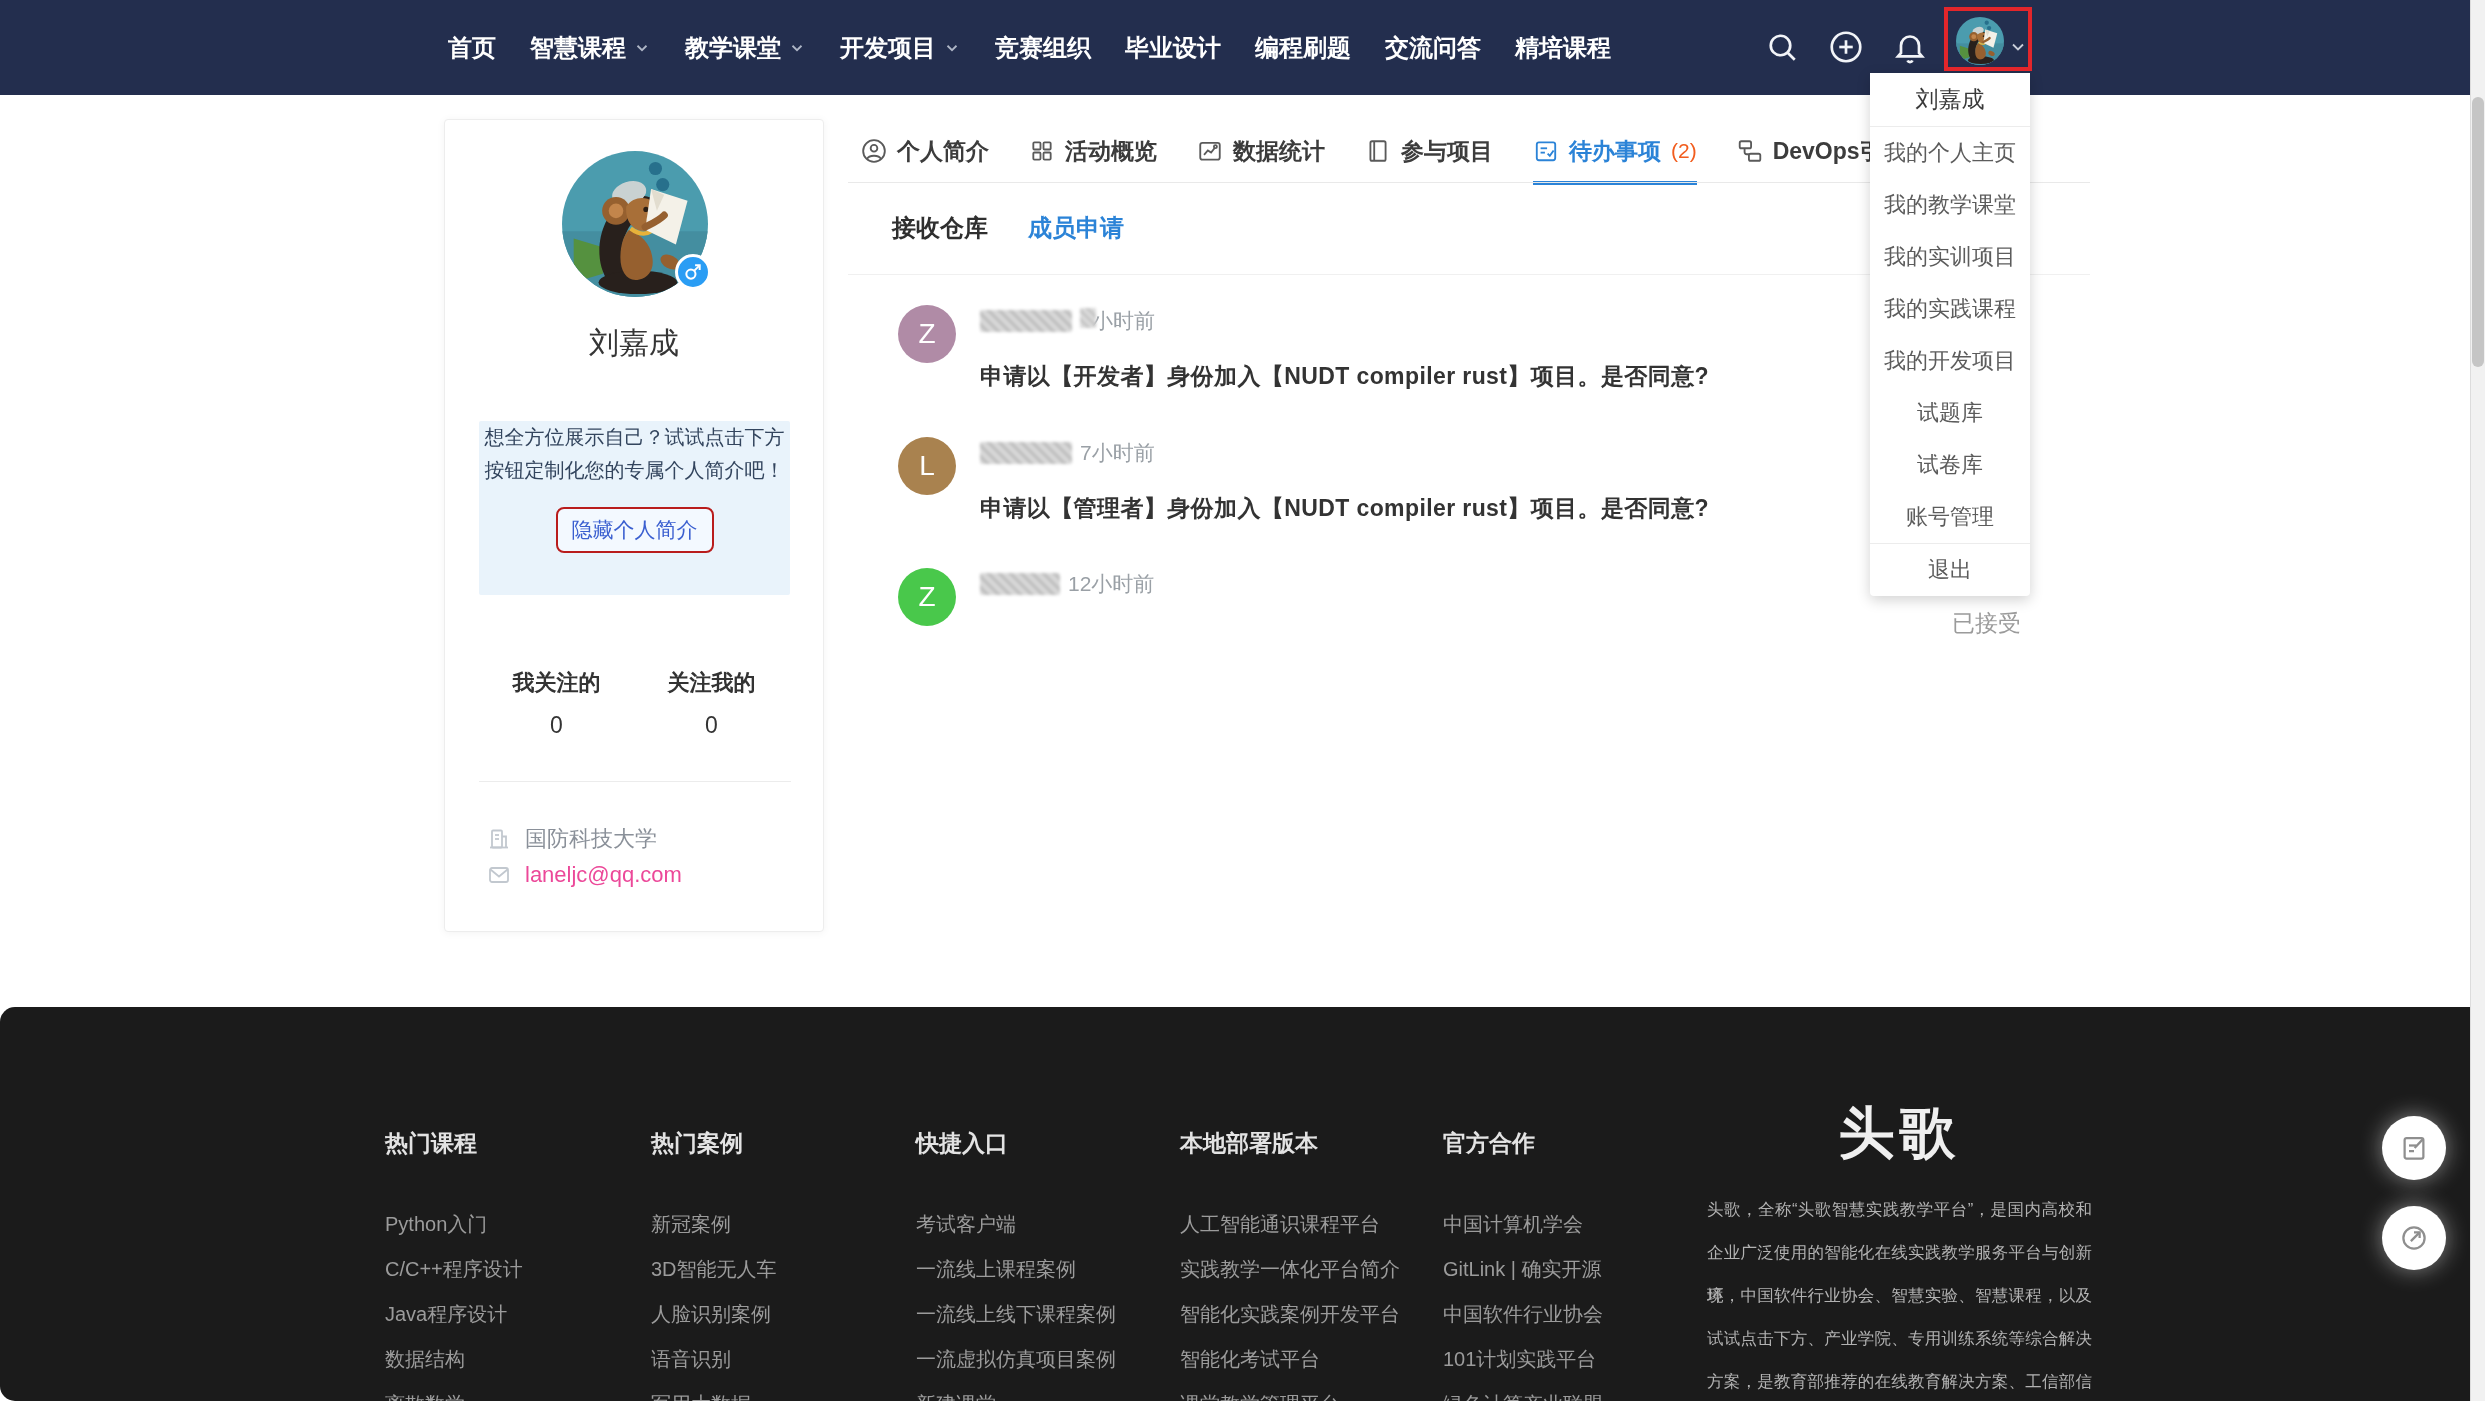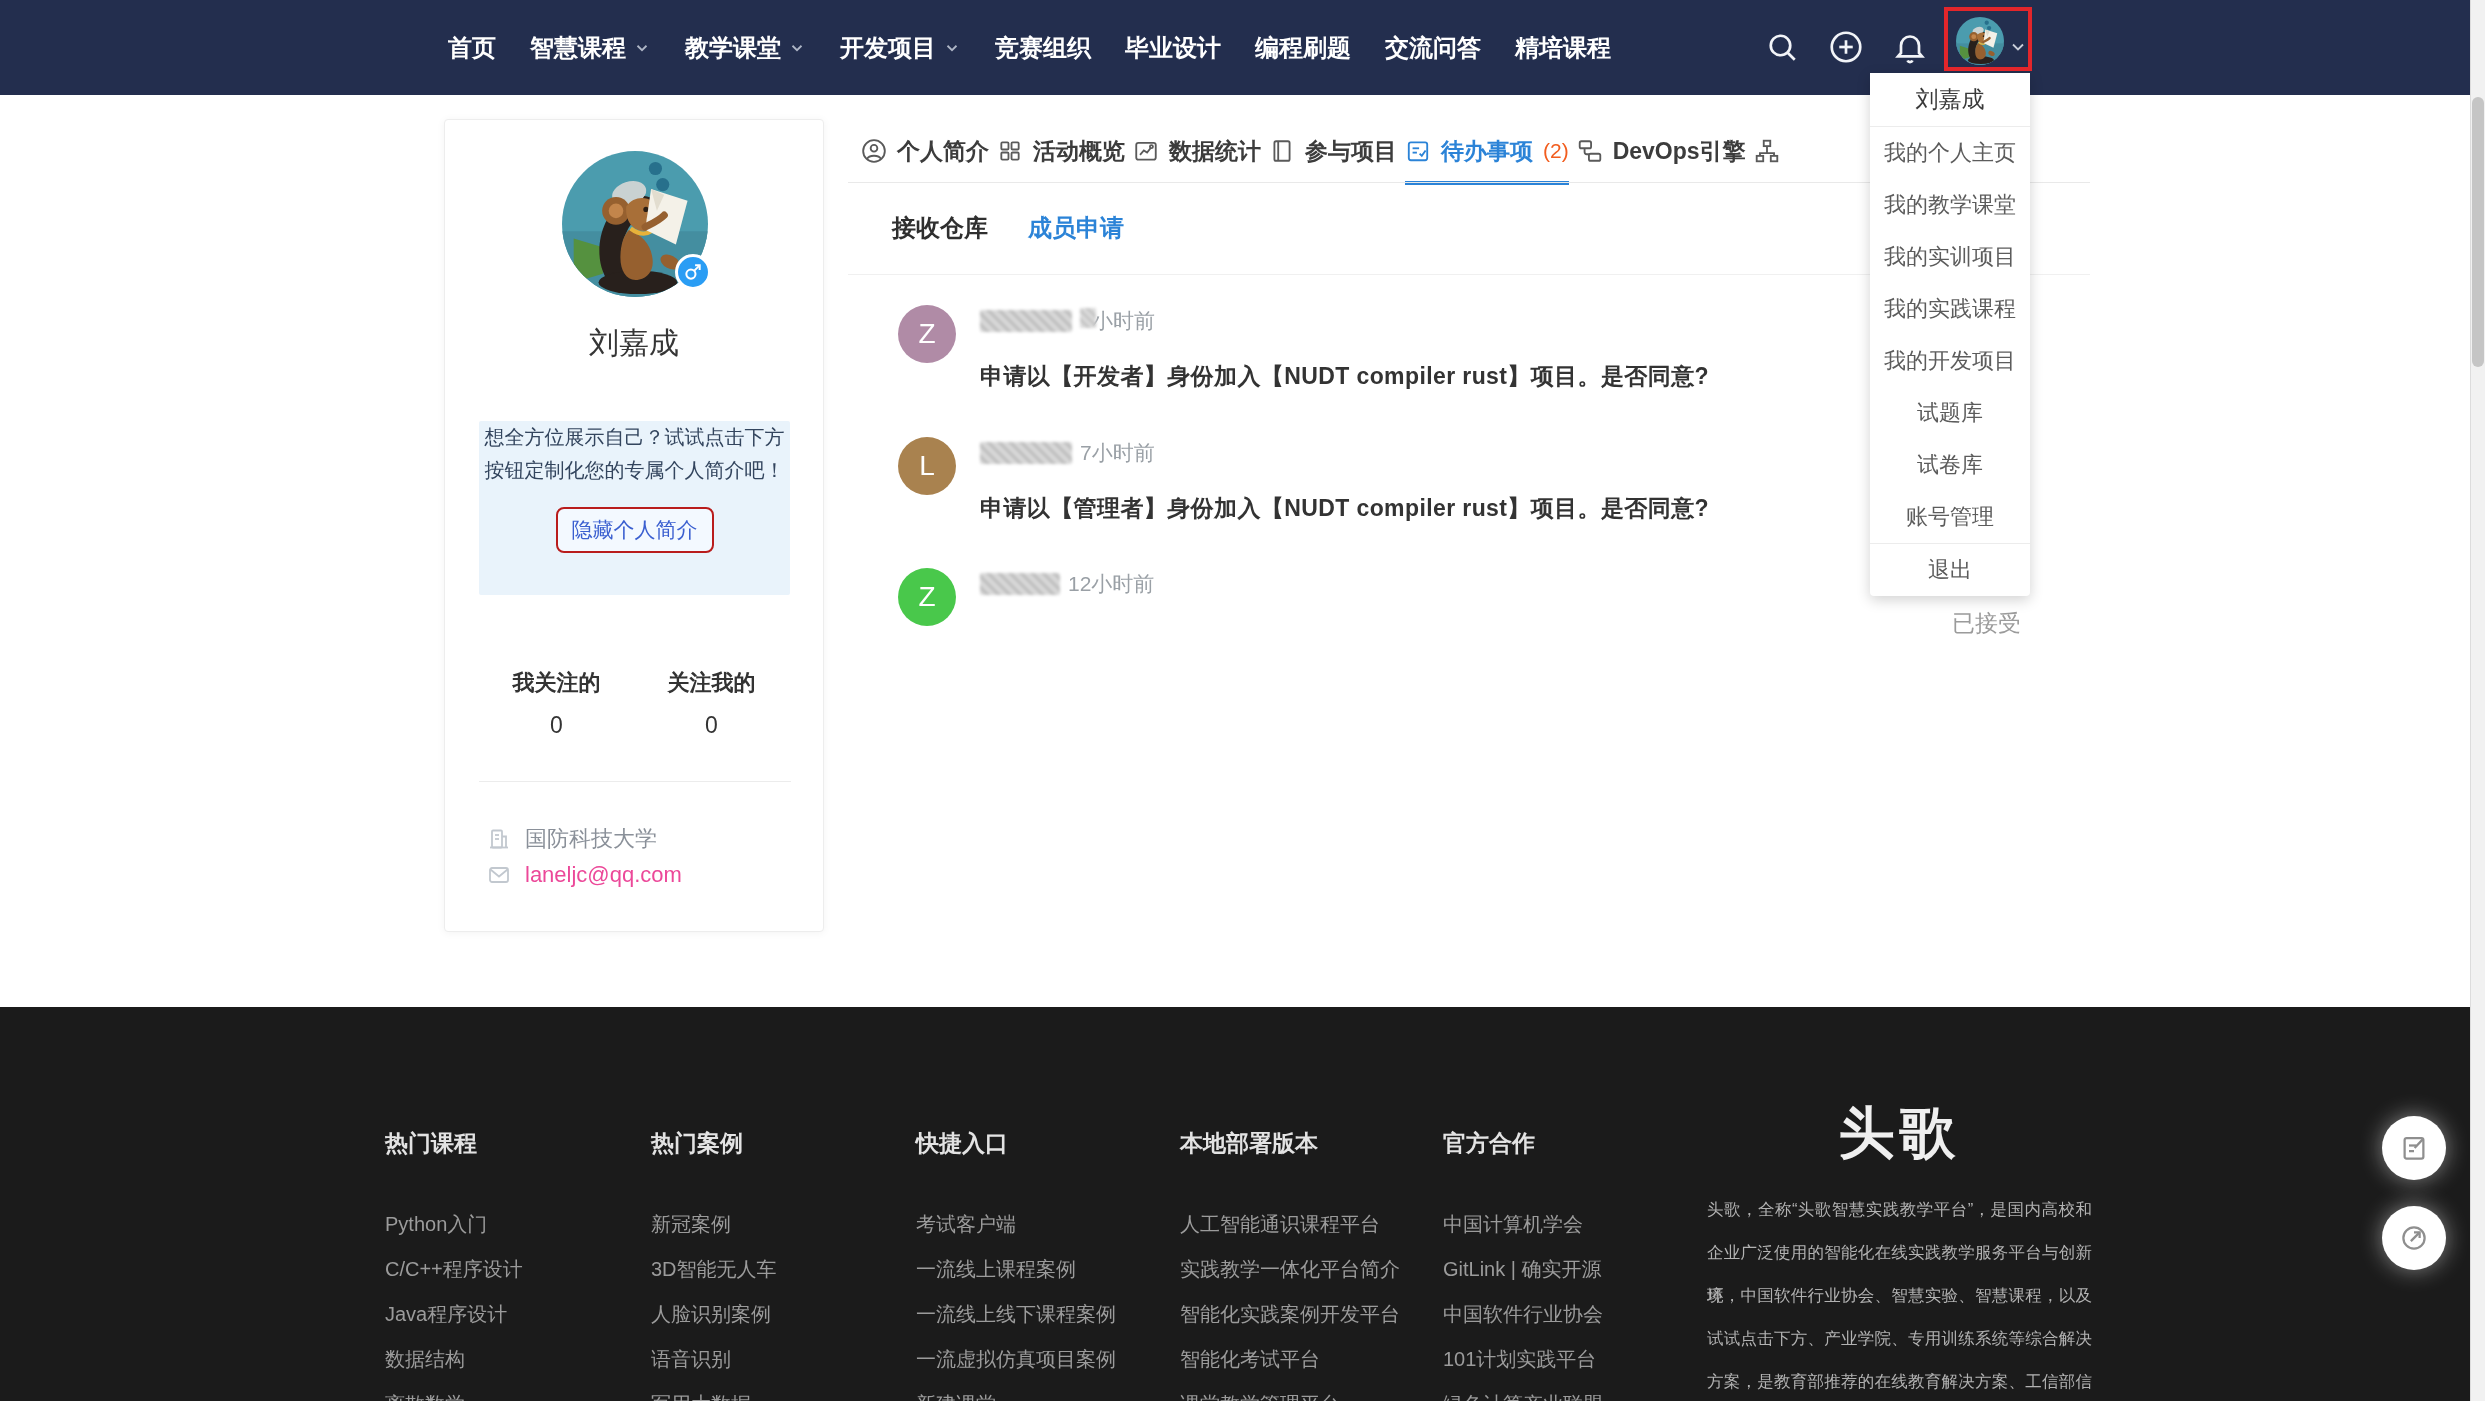--- a/index.html
+++ b/index.html
@@ -43,21 +43,21 @@
   .stat{width:100px;text-align:center;cursor:pointer;}
   .stat-label{font-size:22px;color:#333;font-weight:700;}
   .stat-value{margin-top:14px;font-size:23px;color:#333;}
   .card-divider{position:absolute;left:34px;top:661px;width:312px;height:1px;background:#ececec;}
   .info-row{position:absolute;left:42px;display:flex;align-items:center;gap:14px;color:#8a9099;font-size:22px;}
   .info-row svg{stroke:#c2c8cf;}
   .info-school{top:704px;}
   .info-email{top:742px;color:#ec4899;}
 
   
-  .tabs{position:absolute;left:861px;top:119px;height:64px;display:flex;align-items:center;gap:8px;}
+  .tabs{position:absolute;left:861px;top:119px;height:64px;display:flex;align-items:center;gap:40px;}
   .tab{position:relative;height:64px;display:flex;align-items:center;gap:10px;font-size:23px;color:#3c3c3c;font-weight:600;cursor:pointer;white-space:nowrap;}
   .tab svg{stroke:#5a5a5a;}
   .tab.active{color:#2b83d7;}
   .tab.active svg{stroke:#2b83d7;}
   .tab.active::after{content:"";position:absolute;left:0;bottom:-2px;width:100%;height:4px;background:#2b83d7;}
   .tab .count{color:#f25d1e;font-weight:400;font-size:21px;}
   .tabs-divider{position:absolute;left:848px;top:182px;width:1242px;height:1px;background:#e9e9e9;}
 
   .subtabs{position:absolute;left:892px;top:212px;display:flex;gap:40px;font-size:24px;font-weight:600;}
   .subtab{color:#2f2f2f;cursor:pointer;}
@@ -73,21 +73,21 @@
              background-image:linear-gradient(45deg,#d9d9d9 25%,#bfbfbf 25%,#bfbfbf 50%,#d9d9d9 50%,#d9d9d9 75%,#bfbfbf 75%);
              background-size:11px 11px;filter:blur(1.4px);}
   .blur-chip{display:inline-block;width:16px;height:20px;border-radius:2px;margin-right:-4px;
              background-image:linear-gradient(45deg,#dedede 25%,#c6c6c6 25%,#c6c6c6 50%,#dedede 50%,#dedede 75%,#c6c6c6 75%);
              background-size:9px 9px;filter:blur(1.6px);}
   .row-time{color:#9aa0a6;font-size:21px;}
   .row-msg{position:absolute;left:132px;top:68px;font-size:23px;color:#333;font-weight:600;letter-spacing:.4px;}
   .row-status{position:absolute;left:1104px;top:52px;font-size:23px;color:#9b9b9b;}
 
   
-  .footer{position:absolute;left:0;top:1007px;width:2485px;height:394px;background:#1b1b1b;}
+  .footer{position:absolute;left:0;top:1007px;width:2485px;height:394px;background:#1b1b1b;border-radius:15px;}
   .fcol{position:absolute;top:121px;}
   .fcol-title{font-size:23px;color:#e3e3e3;font-weight:700;height:30px;line-height:30px;margin-bottom:44px;}
   .fcol ul{margin:0;padding:0;list-style:none;}
   .fcol li{height:45px;line-height:45px;font-size:20px;color:#9b9b9b;cursor:pointer;white-space:nowrap;}
   .fbrand{position:absolute;left:1707px;top:93px;width:385px;}
   .brand-logo{text-align:center;font-size:56px;line-height:66px;font-weight:800;color:#efefef;letter-spacing:5px;}
   .about{margin-top:22px;}
   .about-line{font-size:16.5px;color:#b2b2b2;height:43px;line-height:43px;text-align:justify;text-align-last:justify;}
 
   

